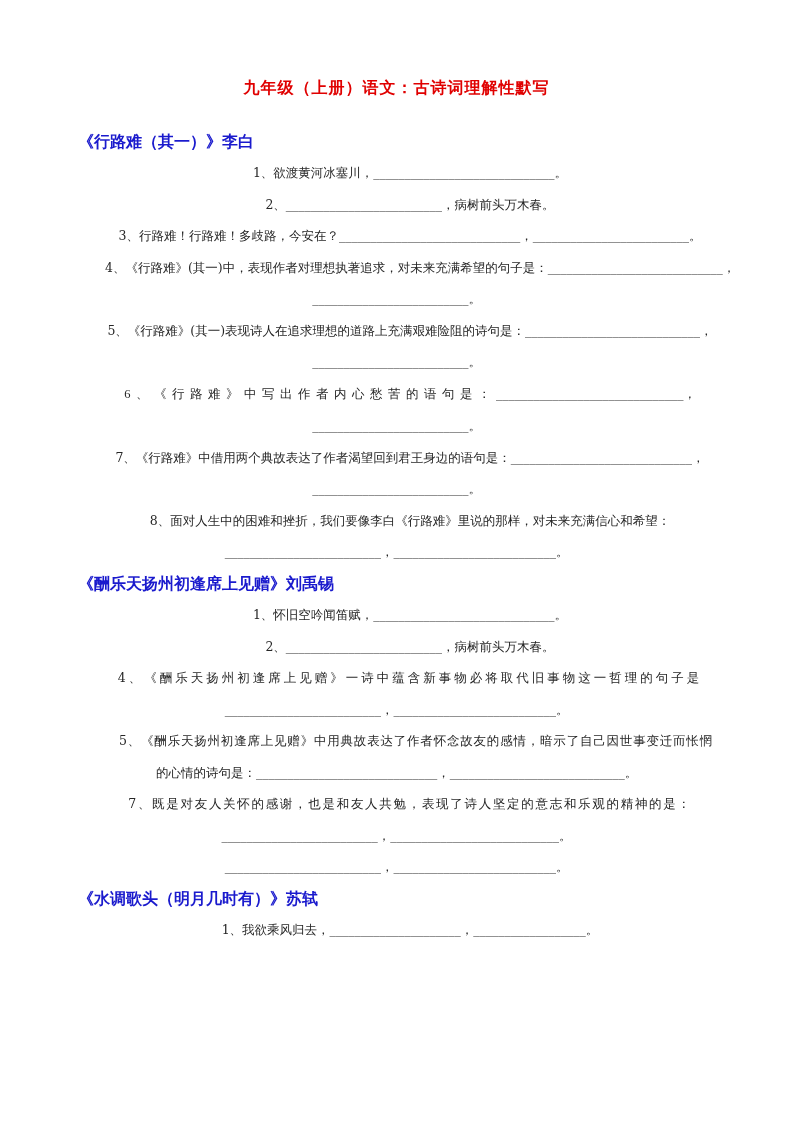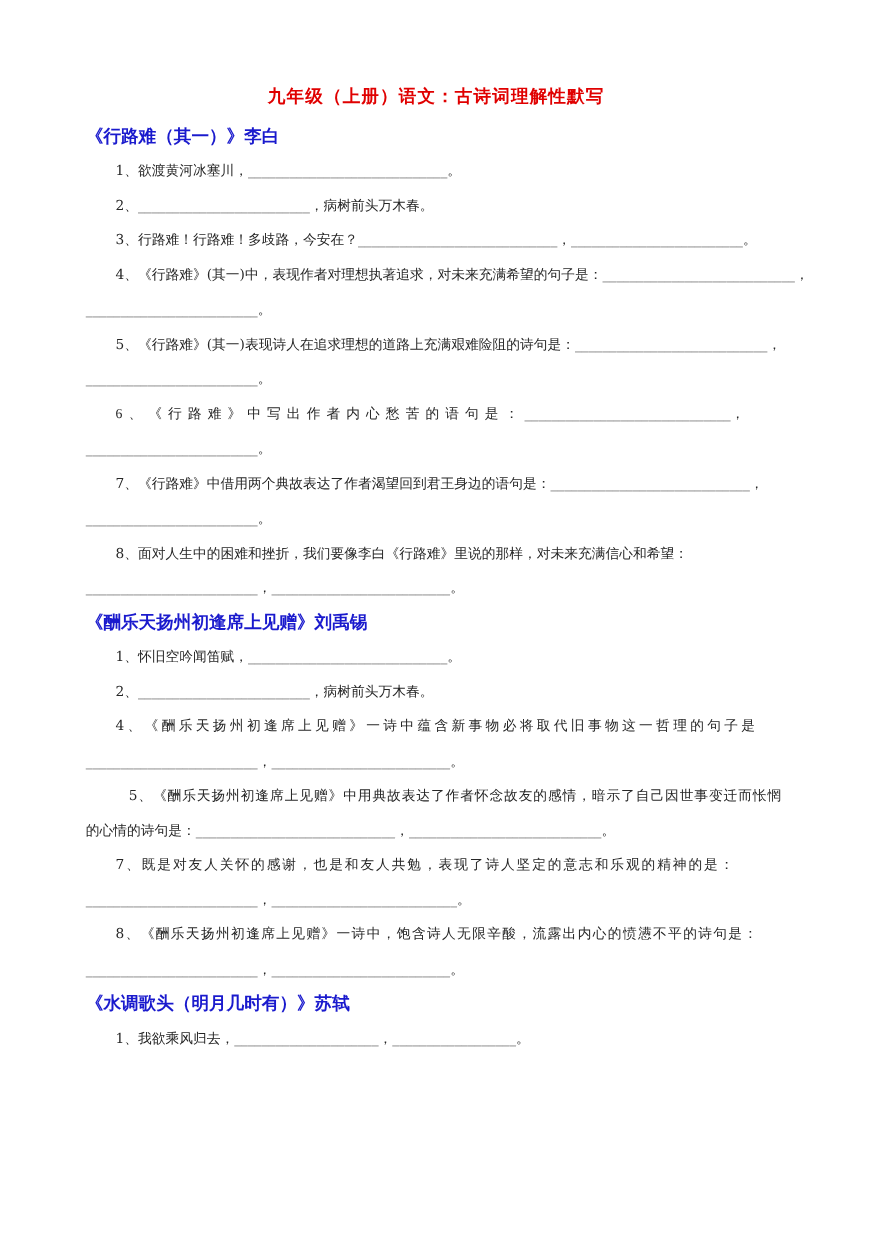--- a/index.html
+++ b/index.html
@@ -16,41 +16,42 @@
     box-sizing: border-box;
     width: 793px;
     height: 1122px;
     padding: 72px 78px 0 78px;
     background: #ffffff;
     font-family: "DejaVu Serif", "Liberation Serif", serif;
     color: var(--text-color, #262626);
     font-size: 12.5px;
   }
   .doc-title {
-    margin: 0 0 4px 0;
+    margin: 0 0 22px 0;
     text-align: center;
     font-family: "DejaVu Sans", "Liberation Sans", sans-serif;
     font-weight: bold;
     font-size: 16px;
     line-height: 31.5px;
     color: var(--title-color, #e00000);
     letter-spacing: 1px;
   }
   .section-heading {
     margin: 0;
     font-family: "DejaVu Sans", "Liberation Sans", sans-serif;
     font-weight: bold;
     font-size: 16px;
     line-height: 31.5px;
     color: var(--heading-color, #1a1acd);
   }
   .q-line {
     margin: 0;
     line-height: 31.5px;
     white-space: nowrap;
+    text-align: center;
   }
   .q-line.indent {
     padding-left: 27px;
   }
   .blank {
     color: #2e2e2e;
     letter-spacing: 0;
   }
   .section-items { margin: 0; }
 </style>
@@ -83,21 +84,20 @@
     <h2 class="section-heading">《酬乐天扬州初逢席上见赠》刘禹锡</h2>
     <div class="section-items">
         <p class="q-line indent"><span>1、怀旧空吟闻笛赋，</span><span class="blank">_____________________________</span><span>。</span></p>
         <p class="q-line indent"><span>2、</span><span class="blank">_________________________</span><span>，病树前头万木春。</span></p>
         <p class="q-line indent"><span style="letter-spacing: 3px;">4、《酬乐天扬州初逢席上见赠》一诗中蕴含新事物必将取代旧事物这一哲理的句子是</span></p>
         <p class="q-line"><span class="blank">_________________________</span><span>，</span><span class="blank">__________________________</span><span>。</span></p>
         <p class="q-line indent"><span style="letter-spacing: 0.8px; margin-left: 12px;">5、《酬乐天扬州初逢席上见赠》中用典故表达了作者怀念故友的感情，暗示了自己因世事变迁而怅惘</span></p>
         <p class="q-line"><span>的心情的诗句是：</span><span class="blank">_____________________________</span><span>，</span><span class="blank">____________________________</span><span>。</span></p>
         <p class="q-line indent"><span style="letter-spacing: 1.7px;">7、既是对友人关怀的感谢，也是和友人共勉，表现了诗人坚定的意志和乐观的精神的是：</span></p>
         <p class="q-line"><span class="blank">_________________________</span><span>，</span><span class="blank">___________________________</span><span>。</span></p>
-        <p class="q-line indent"><span style="letter-spacing: 1.2px;">8、《酬乐天扬州初逢席上见赠》一诗中，饱含诗人无限辛酸，流露出内心的愤懑不平的诗句是：</span></p>
         <p class="q-line"><span class="blank">_________________________</span><span>，</span><span class="blank">__________________________</span><span>。</span></p>
       </div>
   </section>
 
   <section>
     <h2 class="section-heading">《水调歌头（明月几时有）》苏轼</h2>
     <div class="section-items">
         <p class="q-line indent"><span>1、我欲乘风归去，</span><span class="blank">_____________________</span><span>，</span><span class="blank">__________________</span><span>。</span></p>
       </div>
   </section>

